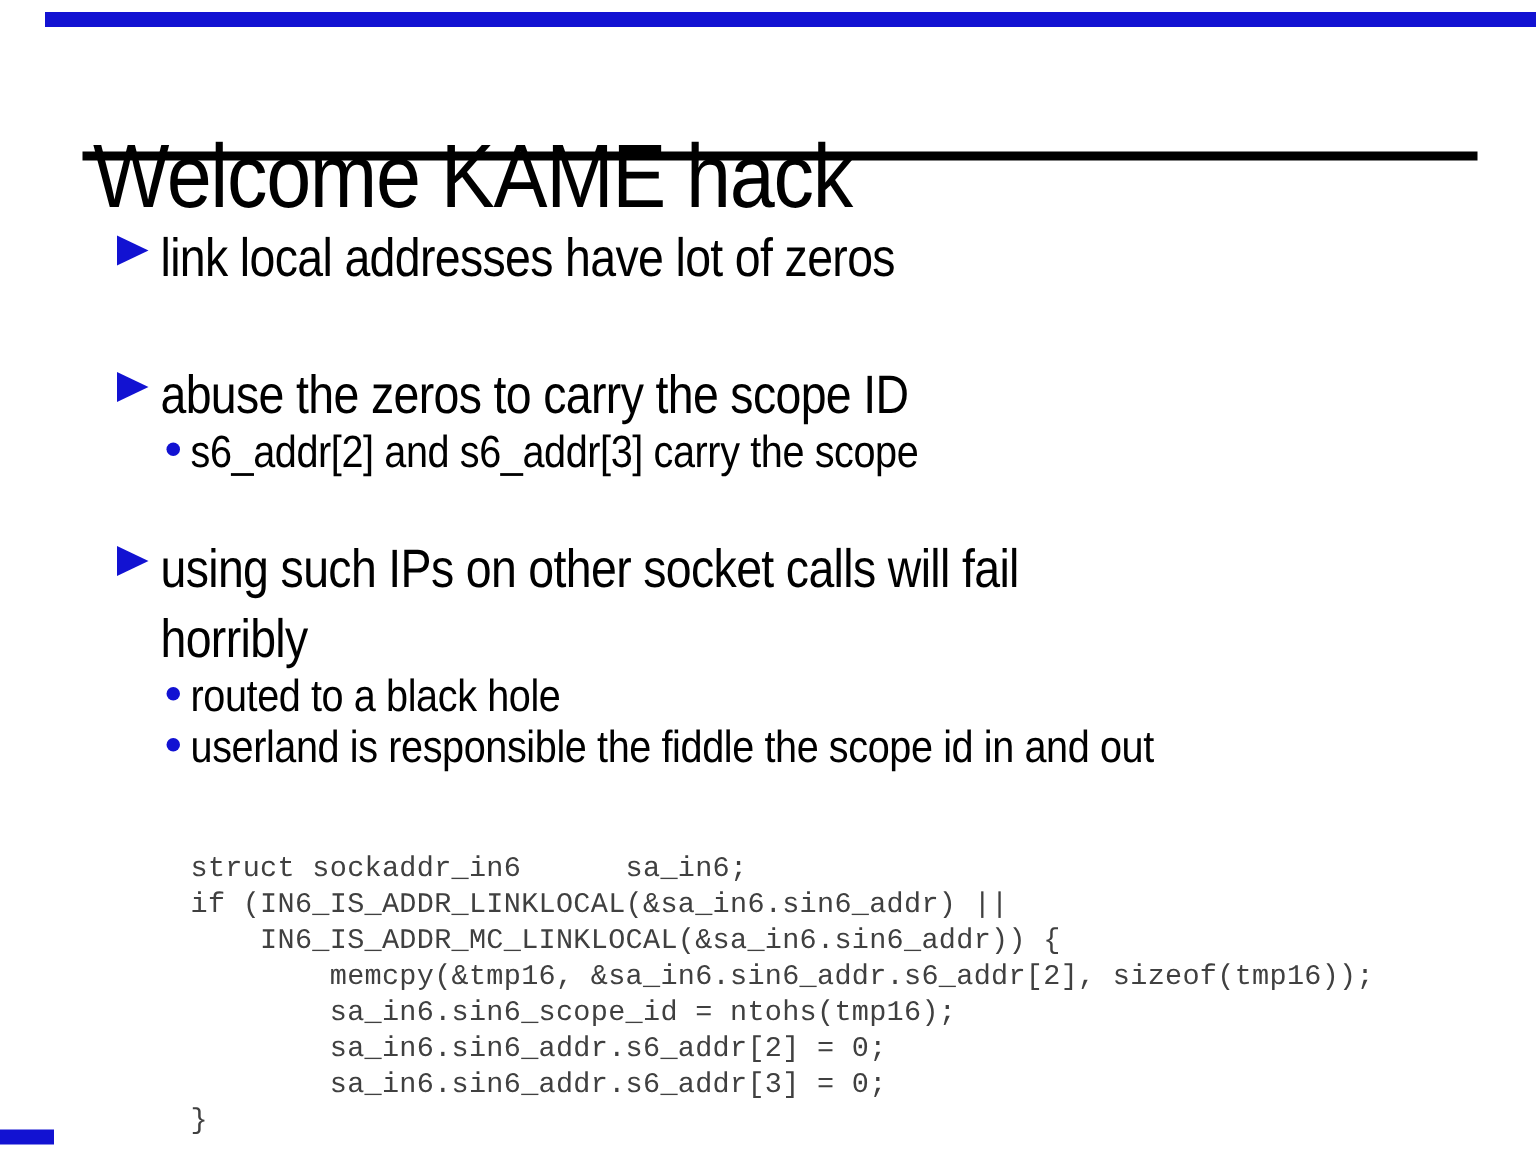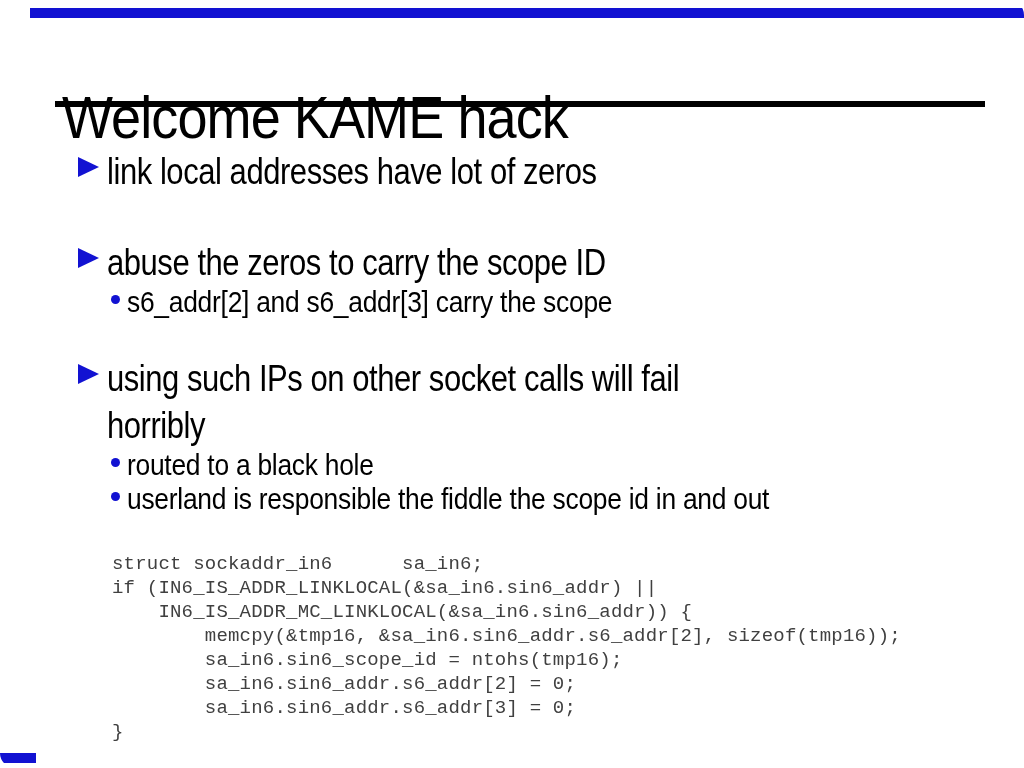--- a/index.html
+++ b/index.html
@@ -8,21 +8,20 @@
     background: #ffffff;
   }
   #slide {
     position: relative;
     width: 1024px;
     height: 768px;
     background: #ffffff;
     overflow: hidden;
     font-family: "Liberation Sans", sans-serif;
     color: #000000;
-    border-radius: 15px;
   }
   
   .top-bar {
     position: absolute;
     left: 30px;
     top: 8px;
     width: 994px;
     height: 10px;
     background: var(--accent, #1212d2);
   }
@@ -103,21 +102,21 @@
     display: inline-block;
     transform: scaleX(0.88);
     transform-origin: 0 0;
     letter-spacing: -0.3px;
   }
   
   .code {
     position: absolute;
     left: 112px;
     top: 552px;
-    margin: 0;
+    margin: 15px;
     font-family: "Liberation Mono", "DejaVu Sans Mono", monospace;
     font-size: 19px;
     line-height: 24px;
     letter-spacing: 0.2px;
     color: var(--code-color, #404040);
     white-space: pre;
   }
 </style>
 </head>
 <body>

